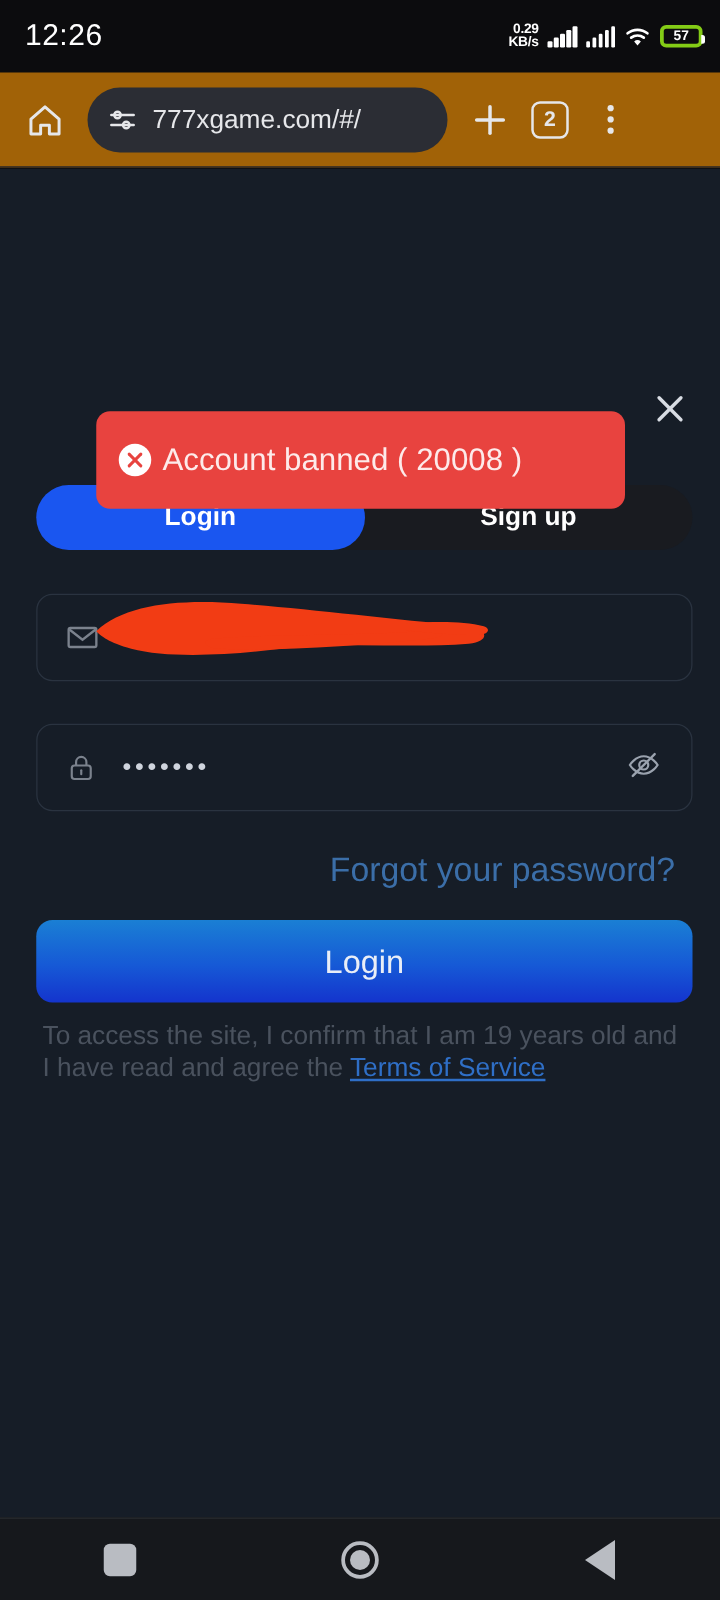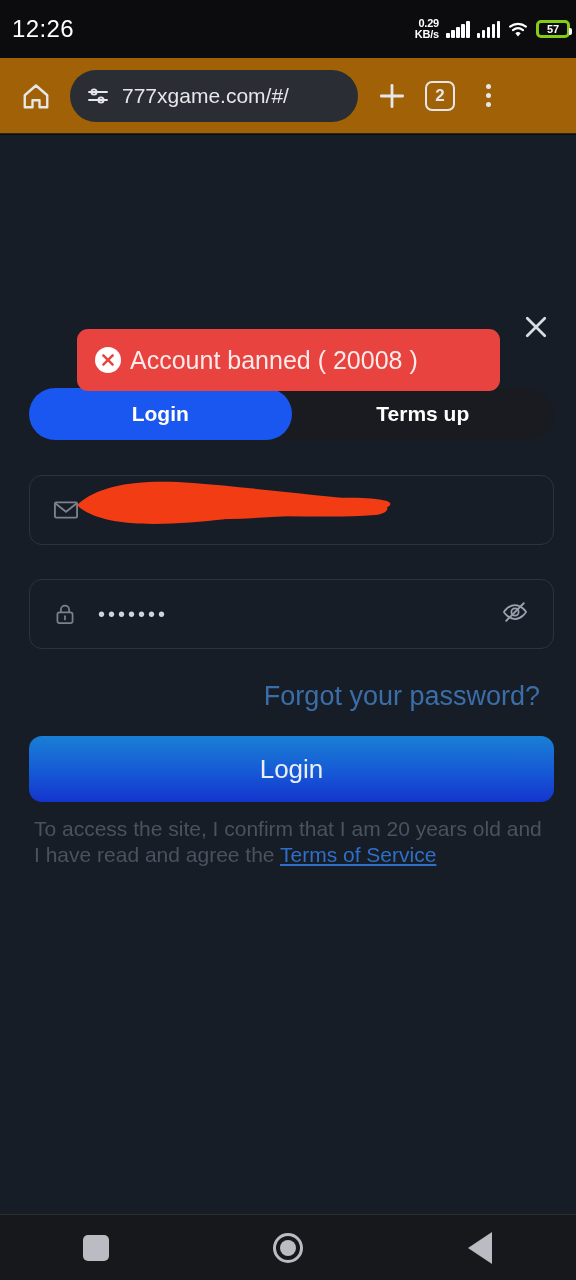--- a/index.html
+++ b/index.html
@@ -8,21 +8,21 @@
     background: #0d0d0f;
     font-family: "Liberation Sans", sans-serif;
     overflow: hidden;
   }
   .phone { position: relative; width: 576px; height: 1280px; background: #0d0d0f; }
 
   
   .statusbar {
     position: absolute; top: 0; left: 0; width: 576px; height: 58px;
     background: #0c0c0e; display: flex; align-items: center;
-    padding: 0 6px;
+    padding: 0 14px;
     gap: 16px;
   }
   .status-time { color: #ffffff; font-size: 24px; letter-spacing: .4px; margin-left: 6px; }
   .status-right { margin-left: auto; display: flex; align-items: center; gap: 7px; }
   .netspeed { display: flex; flex-direction: column; align-items: flex-end; line-height: 1.03; justify-content: center; }
   .netspeed span { color: #ffffff; font-size: 11px; font-weight: bold; letter-spacing: -.2px; }
   .bars { display: flex; align-items: flex-end; gap: 1.5px; height: 18px; }
   .bars i { display: block; width: 3.5px; background: #ffffff; border-radius: 1px; }
   .bars i:nth-child(1) { height: 5px; }
   .bars i:nth-child(2) { height: 8px; }
@@ -66,21 +66,21 @@
     position: absolute; top: 135px; left: 0; width: 576px; height: 1079px;
     background: #161d27; overflow: hidden;
   }
 
   .close-x {
     position: absolute; top: 174px; right: 22px; width: 36px; height: 36px;
     display: flex; align-items: center; justify-content: center;
   }
 
   .toast {
-    position: absolute; top: 194px; left: 77px; width: 423px; height: 62px;
+    position: absolute; top: 194px; left: 77px; width: 423px; height: 78px;
     background: #e8433f; border-radius: 11px;
     display: flex; align-items: center; padding-left: 18px; gap: 9px;
     z-index: 5;
   }
   .toast-ic {
     width: 26px; height: 26px; border-radius: 50%; background: #ffffff;
     display: flex; align-items: center; justify-content: center; flex: 0 0 auto;
   }
   .toast-text { color: #fdeaea; font-size: 25px; white-space: nowrap; }
 
@@ -224,21 +224,21 @@
         <svg width="16" height="16" viewBox="0 0 24 24">
           <line x1="5" y1="5" x2="19" y2="19" stroke="#e8433f" stroke-width="3.6" stroke-linecap="round"></line>
           <line x1="19" y1="5" x2="5" y2="19" stroke="#e8433f" stroke-width="3.6" stroke-linecap="round"></line>
         </svg>
       </div>
       <div class="toast-text">Account banned ( 20008 )</div>
     </div>
 
     <div class="tabs">
       <div class="tab active">Login</div>
-      <div class="tab">Terms up</div>
+      <div class="tab">Sign up</div>
     </div>
 
     <div class="field email">
       <svg width="28" height="28" viewBox="0 0 24 24">
         <rect x="2.5" y="5.5" width="19" height="13" rx="1.2" fill="none" stroke="#7b828d" stroke-width="1.6"></rect>
         <path d="M3 6.5l9 7 9-7" fill="none" stroke="#7b828d" stroke-width="1.6"></path>
       </svg>
       <div class="field-val"></div>
     </div>
 
@@ -265,21 +265,21 @@
           <line x1="4.5" y1="19.5" x2="19.5" y2="4.5" stroke="#9aa2ae" stroke-width="1.6" stroke-linecap="round"></line>
         </svg>
       </div>
     </div>
 
     <div class="forgot">Forgot your password?</div>
 
     <div class="login-btn">Login</div>
 
     <div class="disclaimer">
-      <span>To access the site, I confirm that I am 20 years old and I have read and agree the </span>
+      <span>To access the site, I confirm that I am 19 years old and I have read and agree the </span>
       <a href="#">Terms of Service</a>
     </div>
   </div>
 
   <div class="navbar">
     <div class="nav-btn">
       <div class="nav-square"></div>
     </div>
     <div class="nav-btn">
       <div class="nav-circle">

